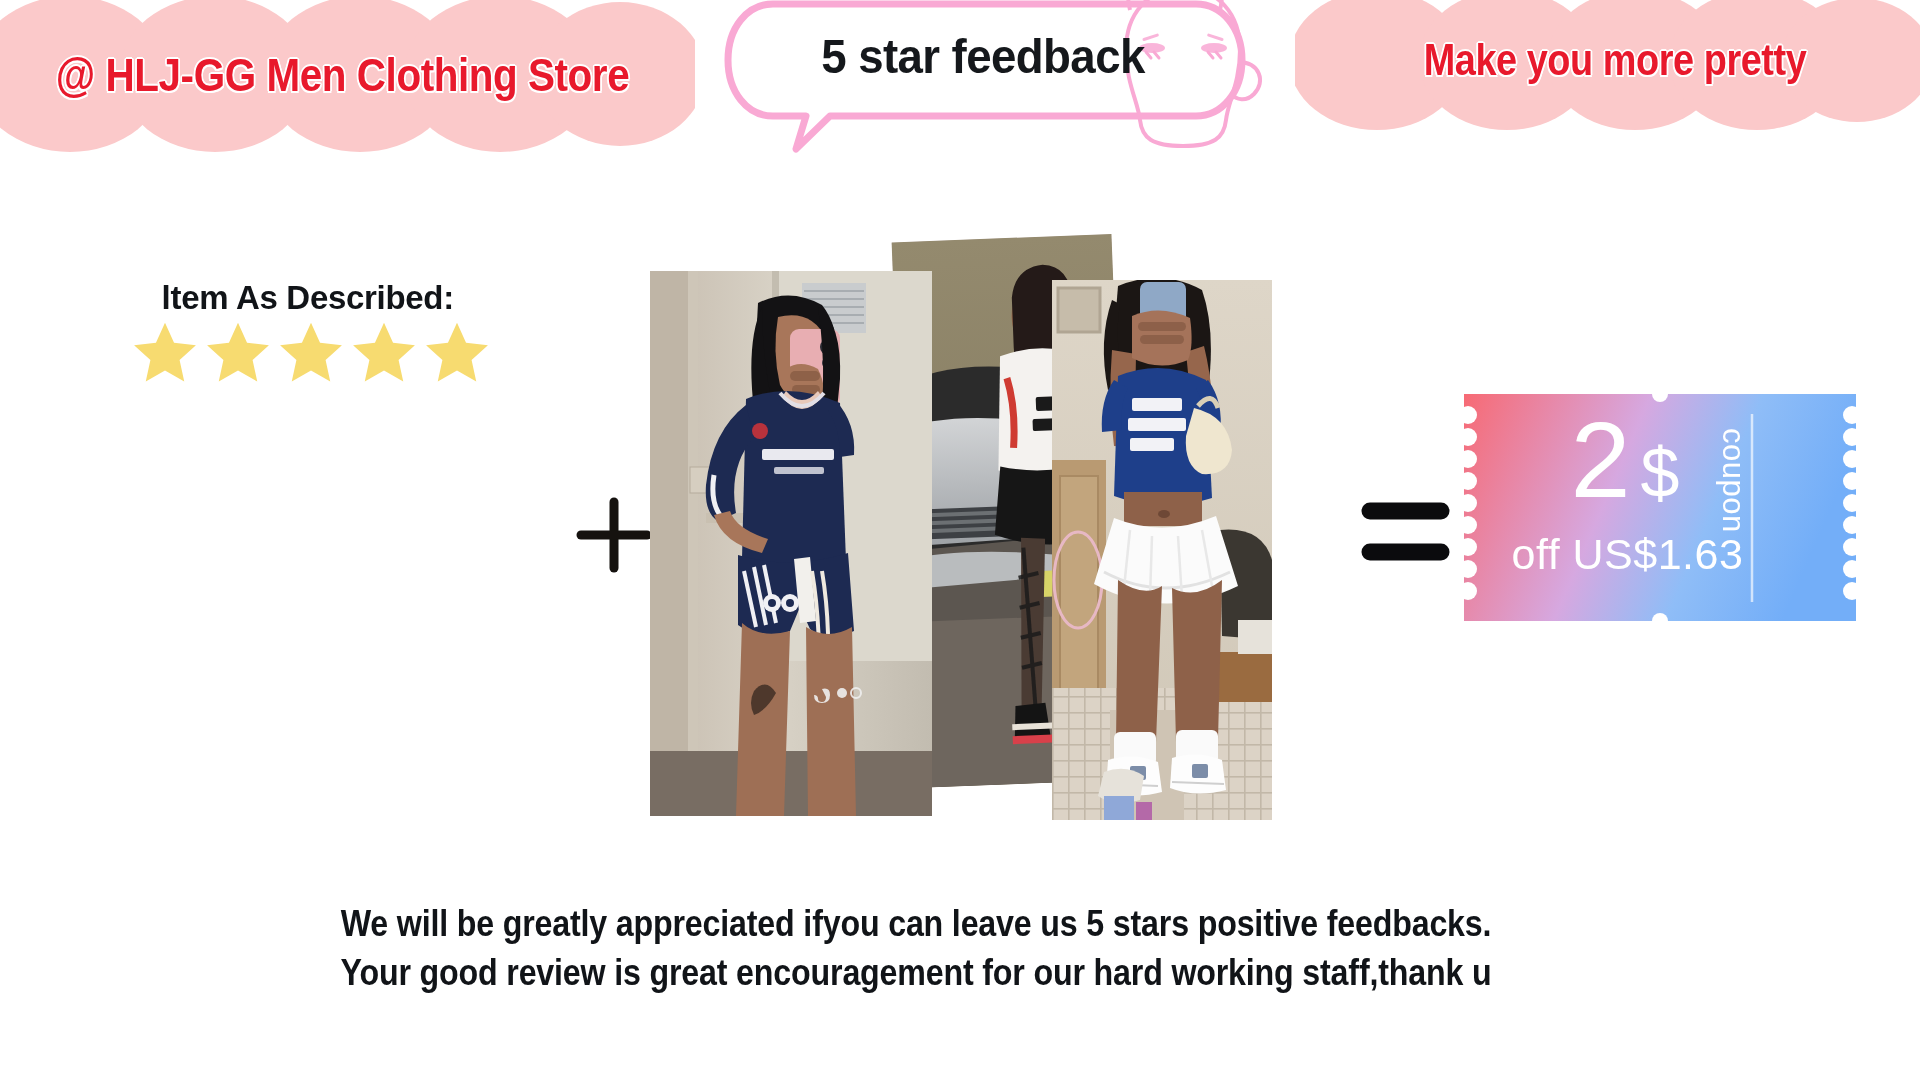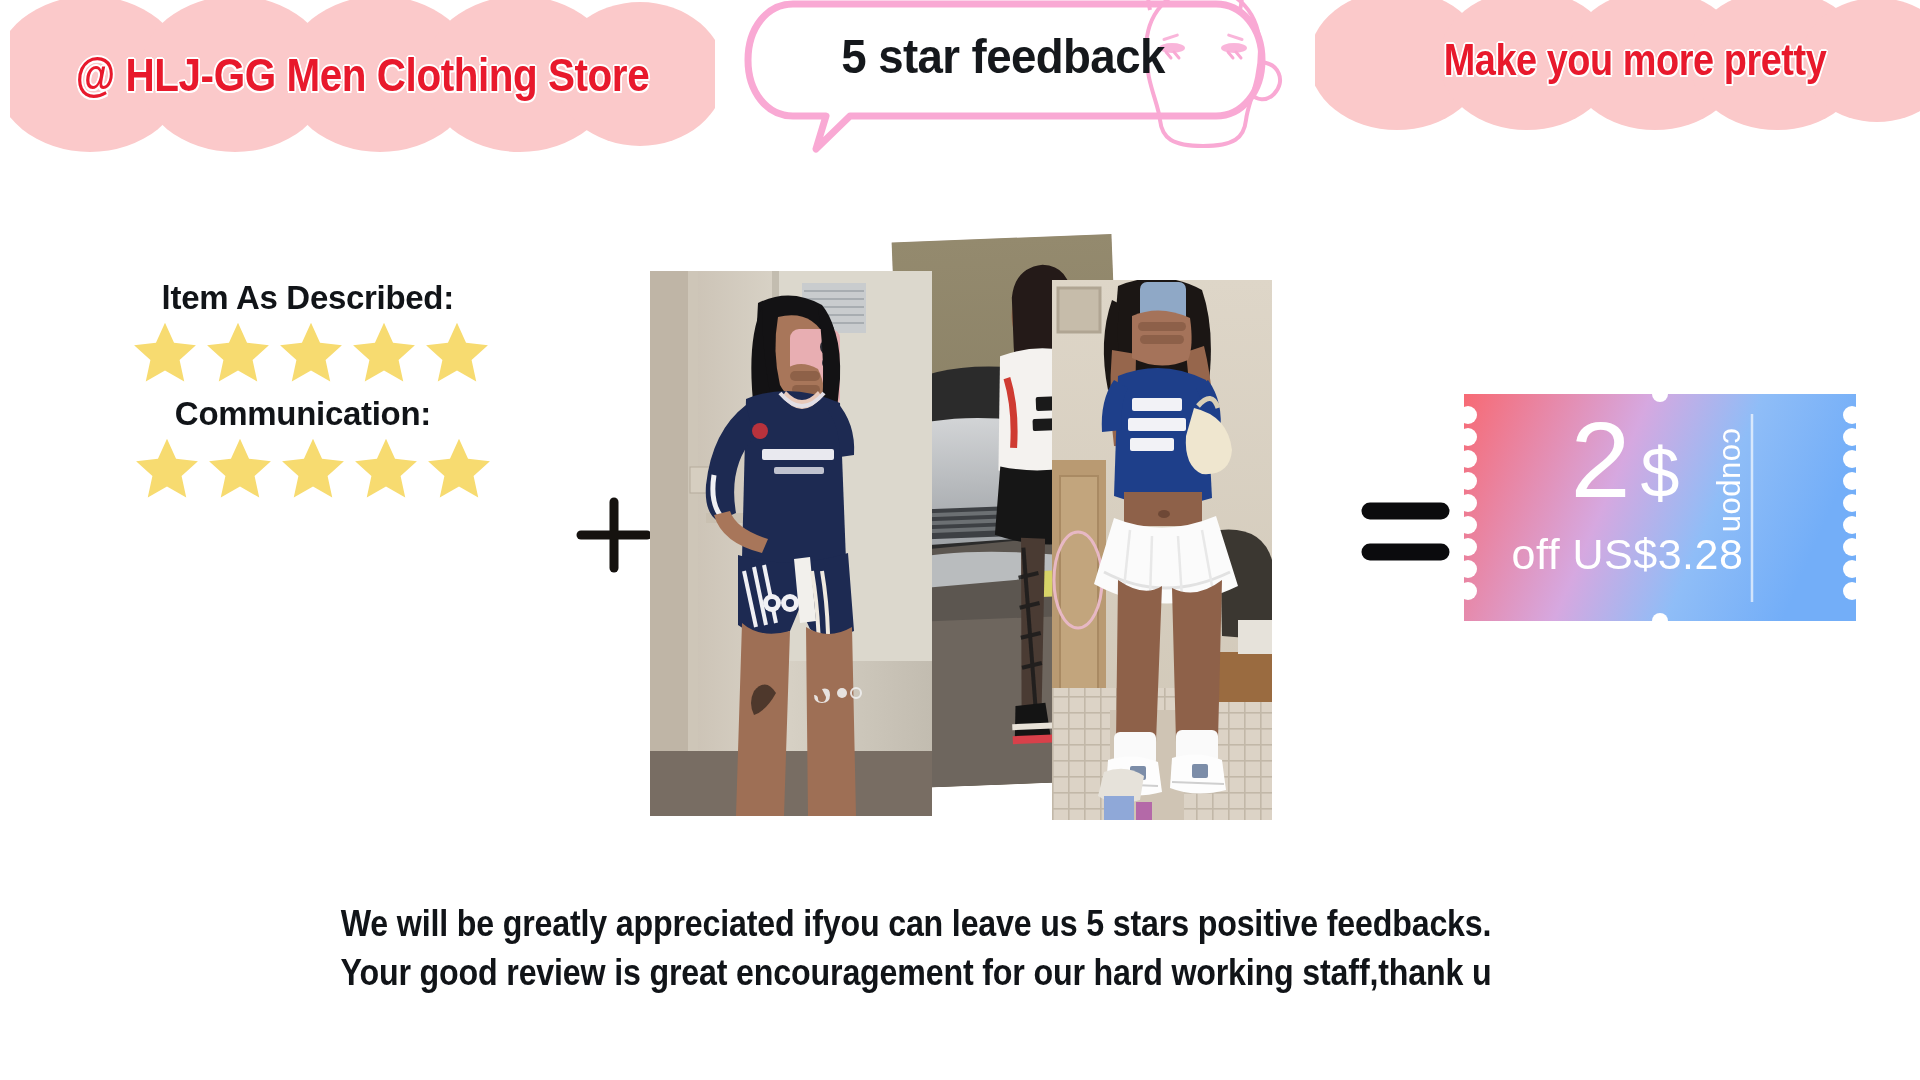--- a/index.html
+++ b/index.html
@@ -4,21 +4,21 @@
 <style>
   * { margin:0; padding:0; box-sizing:border-box; }
   html,body { width:1920px; height:1080px; overflow:hidden; }
   body {
     background:#ffffff;
     font-family:"Liberation Sans", sans-serif;
     position:relative;
   }
 
   
-  #header-row { position:absolute; left:0; top:0; width:1681px; height:165px;margin-left:20px; }
+  #header-row { position:absolute; left:0; top:0; width:1681px; height:165px; }
 
   
   .cloud-banner { position:absolute; display:block; }
   .cloud-banner .cloud-svg { position:absolute; left:0; top:0; }
   .cloud-banner .cloud-text {
     position:absolute; left:0; top:0; width:100%; height:100%;
     display:flex; align-items:center; justify-content:center;
     font-weight:bold;
     color:#E8192C;
     letter-spacing:-0.5px;
@@ -194,40 +194,20 @@
         </svg>
       <svg class="star-icon" width="72" height="70" viewBox="0 0 24 24">
           <path fill="#F7DB70" d="M12 1.6l3.1 6.9 7.5.8-5.6 5.1 1.6 7.4L12 18l-6.6 3.8 1.6-7.4-5.6-5.1 7.5-.8z"></path>
         </svg>
       <svg class="star-icon" width="72" height="70" viewBox="0 0 24 24">
           <path fill="#F7DB70" d="M12 1.6l3.1 6.9 7.5.8-5.6 5.1 1.6 7.4L12 18l-6.6 3.8 1.6-7.4-5.6-5.1 7.5-.8z"></path>
         </svg>
     </div>
   </div>
 
-  <div class="rating-block" id="rating-1">
-    <div class="rating-label">Communication:</div>
-    <div class="stars">
-      <svg class="star-icon" width="72" height="70" viewBox="0 0 24 24">
-          <path fill="#F7DB70" d="M12 1.6l3.1 6.9 7.5.8-5.6 5.1 1.6 7.4L12 18l-6.6 3.8 1.6-7.4-5.6-5.1 7.5-.8z"></path>
-        </svg>
-      <svg class="star-icon" width="72" height="70" viewBox="0 0 24 24">
-          <path fill="#F7DB70" d="M12 1.6l3.1 6.9 7.5.8-5.6 5.1 1.6 7.4L12 18l-6.6 3.8 1.6-7.4-5.6-5.1 7.5-.8z"></path>
-        </svg>
-      <svg class="star-icon" width="72" height="70" viewBox="0 0 24 24">
-          <path fill="#F7DB70" d="M12 1.6l3.1 6.9 7.5.8-5.6 5.1 1.6 7.4L12 18l-6.6 3.8 1.6-7.4-5.6-5.1 7.5-.8z"></path>
-        </svg>
-      <svg class="star-icon" width="72" height="70" viewBox="0 0 24 24">
-          <path fill="#F7DB70" d="M12 1.6l3.1 6.9 7.5.8-5.6 5.1 1.6 7.4L12 18l-6.6 3.8 1.6-7.4-5.6-5.1 7.5-.8z"></path>
-        </svg>
-      <svg class="star-icon" width="72" height="70" viewBox="0 0 24 24">
-          <path fill="#F7DB70" d="M12 1.6l3.1 6.9 7.5.8-5.6 5.1 1.6 7.4L12 18l-6.6 3.8 1.6-7.4-5.6-5.1 7.5-.8z"></path>
-        </svg>
-    </div>
-  </div>
 
 </div>
 
 <svg id="plus-sign" width="78" height="78" viewBox="0 0 78 78">
   <g stroke="#15120f" stroke-width="9" stroke-linecap="round">
     <line x1="39" y1="6" x2="39" y2="72"></line>
     <line x1="6" y1="39" x2="72" y2="39"></line>
   </g>
 </svg>
 
@@ -527,20 +507,20 @@
       </mask>
     </defs>
     <rect x="4" y="4" width="392" height="227" fill="url(#coupgrad)" mask="url(#notchmask)"></rect>
     <line x1="292" y1="24" x2="292" y2="212" stroke="#ffffff" stroke-width="2.5" opacity="0.65"></line>
   </svg>
 
   <div id="coupon-amount">
     <span class="num">2</span>
     <span class="cur">$</span>
   </div>
-  <div id="coupon-sub">off US$3.28</div>
+  <div id="coupon-sub">off US$1.63</div>
   <div id="coupon-side-label">coupon</div>
 </div>
 
 <div id="footer">
   <div class="footer-line">We will be greatly appreciated ifyou can leave us 5 stars positive feedbacks.</div>
   <div class="footer-line">Your good review is great encouragement for our hard working staff,thank u</div>
 </div>
 
 </body></html>

